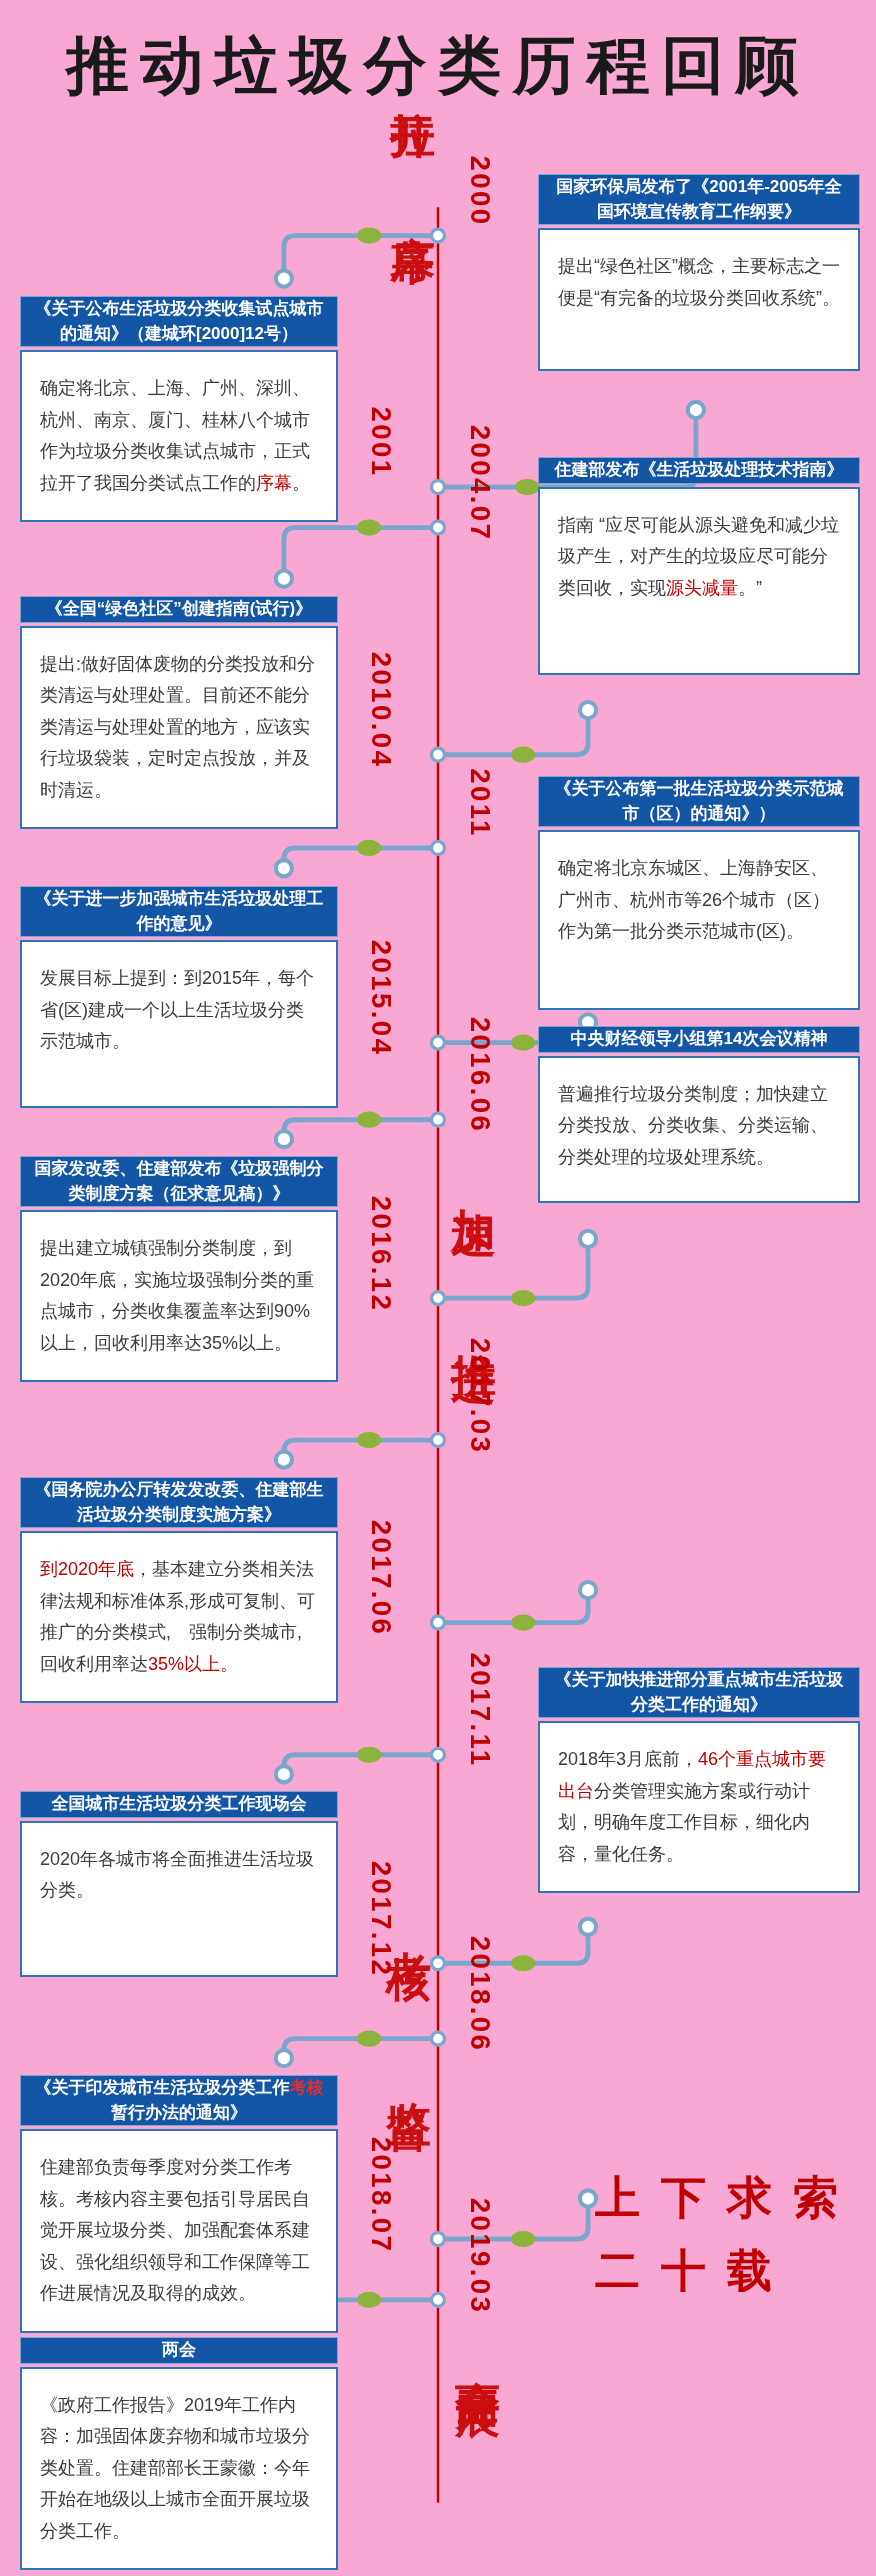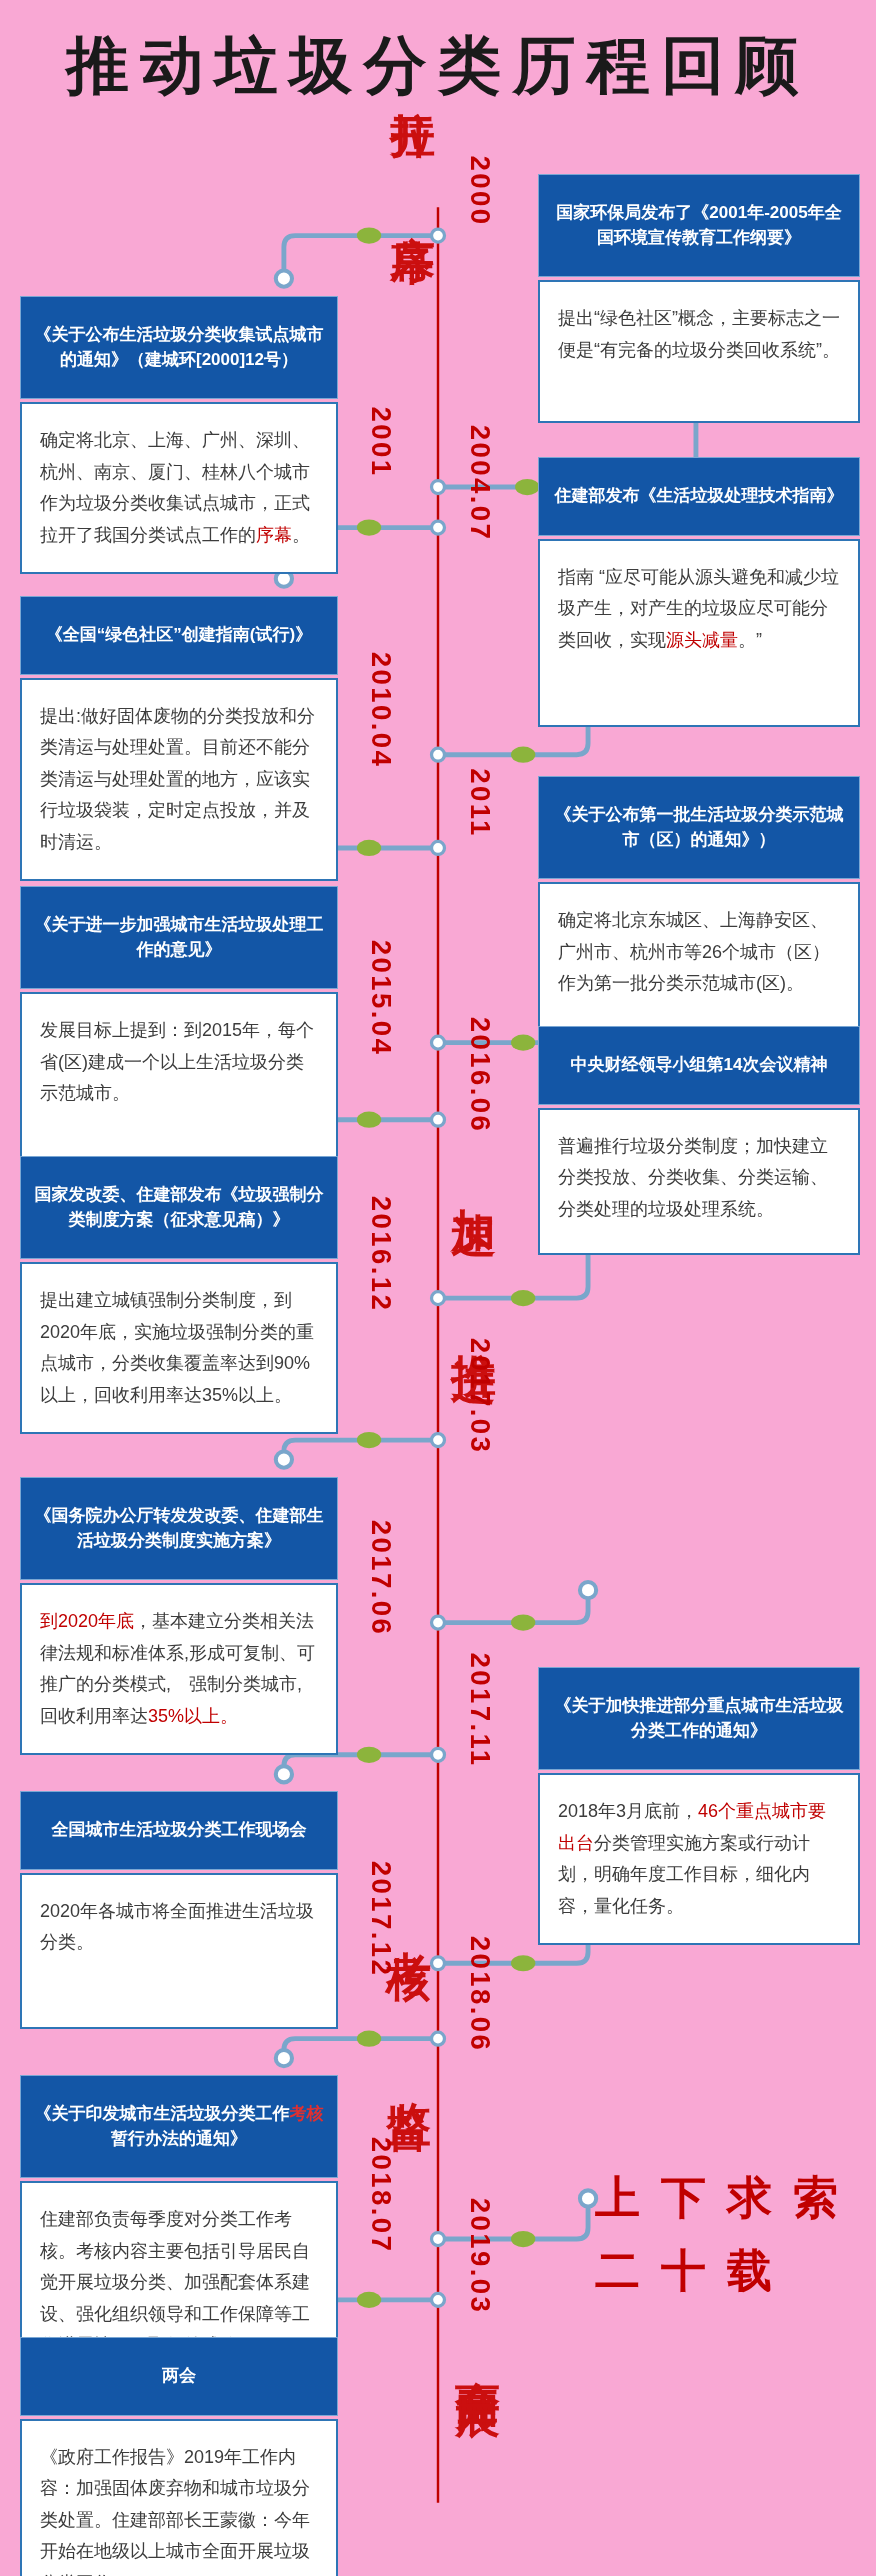--- a/index.html
+++ b/index.html
@@ -14,21 +14,21 @@
      font-family:"Liberation Serif", serif;font-weight:bold;font-size:63px;letter-spacing:11.4px;
      color:var(--title-black);white-space:nowrap;}
   #overlay{position:absolute;top:0;left:0;width:876px;height:2576px;}
   .redline{stroke:var(--accent-red);stroke-width:3;}
   .conn{stroke:var(--connector-blue);stroke-width:6;fill:none;stroke-linecap:round;}
   .ring{fill:#ffffff;stroke:var(--connector-blue);stroke-width:5;}
   .nodering{fill:#ffffff;stroke:var(--connector-blue);stroke-width:4;}
   .gdot{fill:var(--dot-green);}
   .tbox{position:absolute;}
   .tbox-header{background:var(--header-blue);color:#ffffff;text-align:center;
-     font-size:17px;line-height:1.45;padding:26px 13px;border:1.6px solid #7aa7d4;
+     font-size:17px;line-height:1.45;padding:0 13px;border:1.6px solid #7aa7d4;
      margin-bottom:3.2px;font-weight:bold;}
   .tbox-header .hl{color:#e03030;}
   .tbox-body{background:#ffffff;border:2.4px solid var(--body-border-blue);
      color:#3c3c3c;font-size:18px;line-height:1.75;padding:21px 18px;text-align:left;}
   .tbox-body .hl{color:var(--highlight-red);}
   .tbox.left{left:20px;width:318px;}
   .tbox.right{left:538px;width:322px;}
   .e0{top:296px;}  .e0 .tbox-body{min-height:122px;}
   .e1{top:174px;}  .e1 .tbox-body{min-height:97px;}
   .e2{top:596px;}  .e2 .tbox-body{min-height:126px;}

